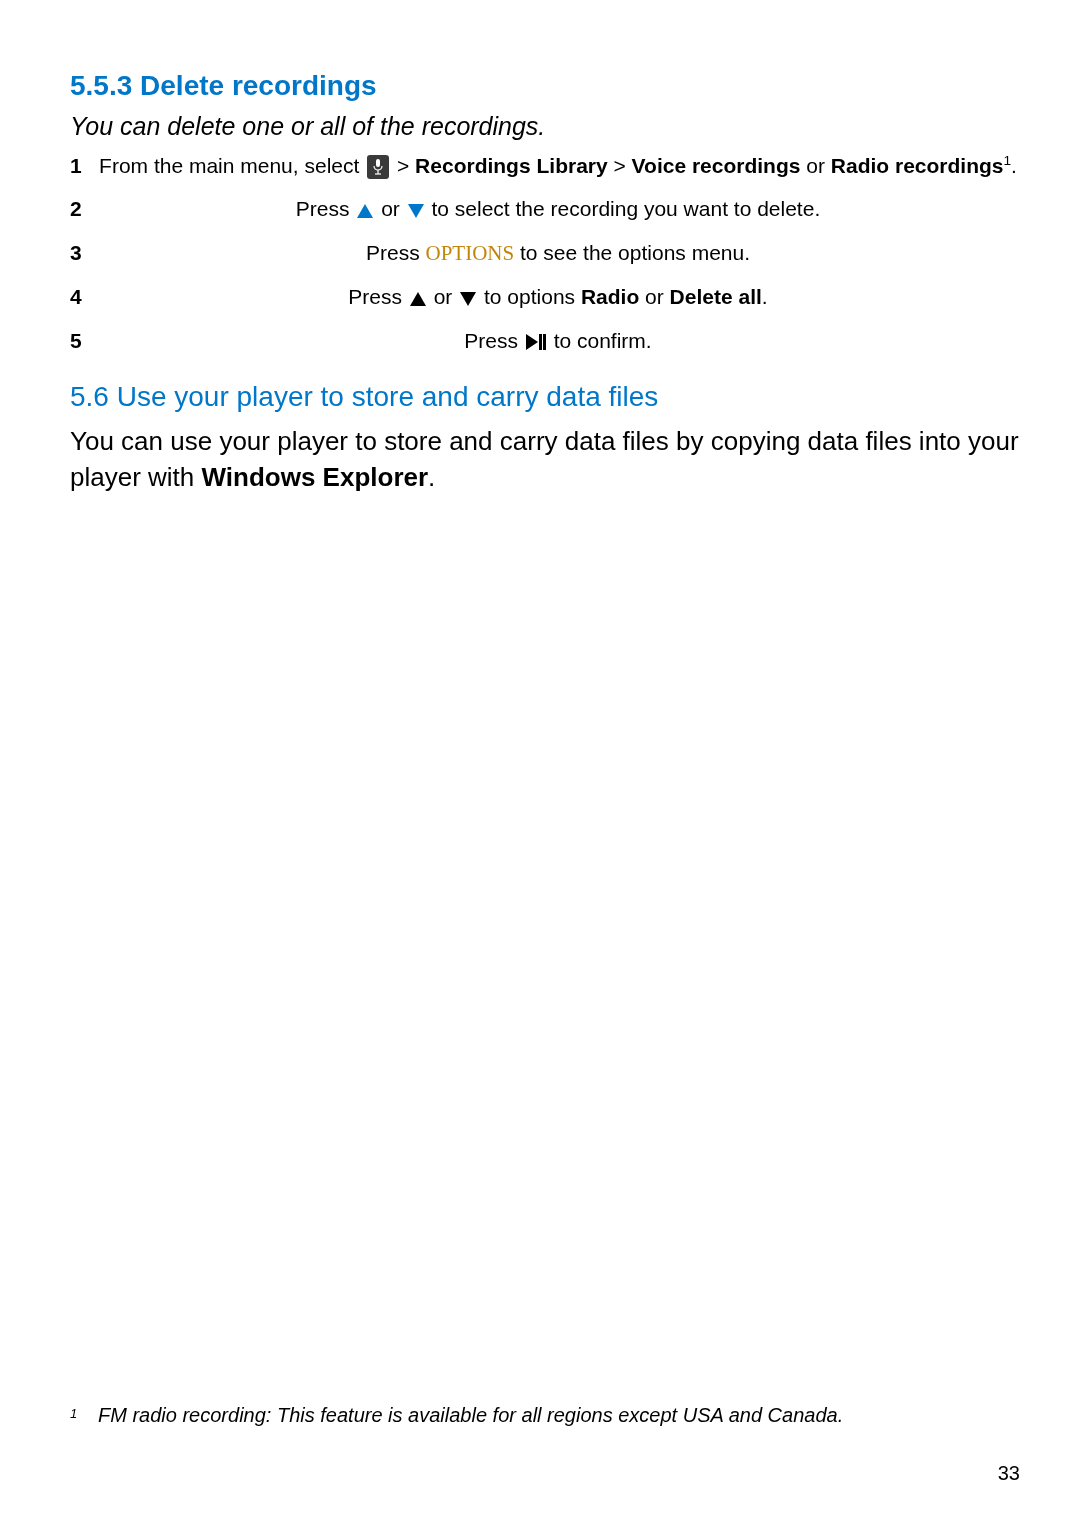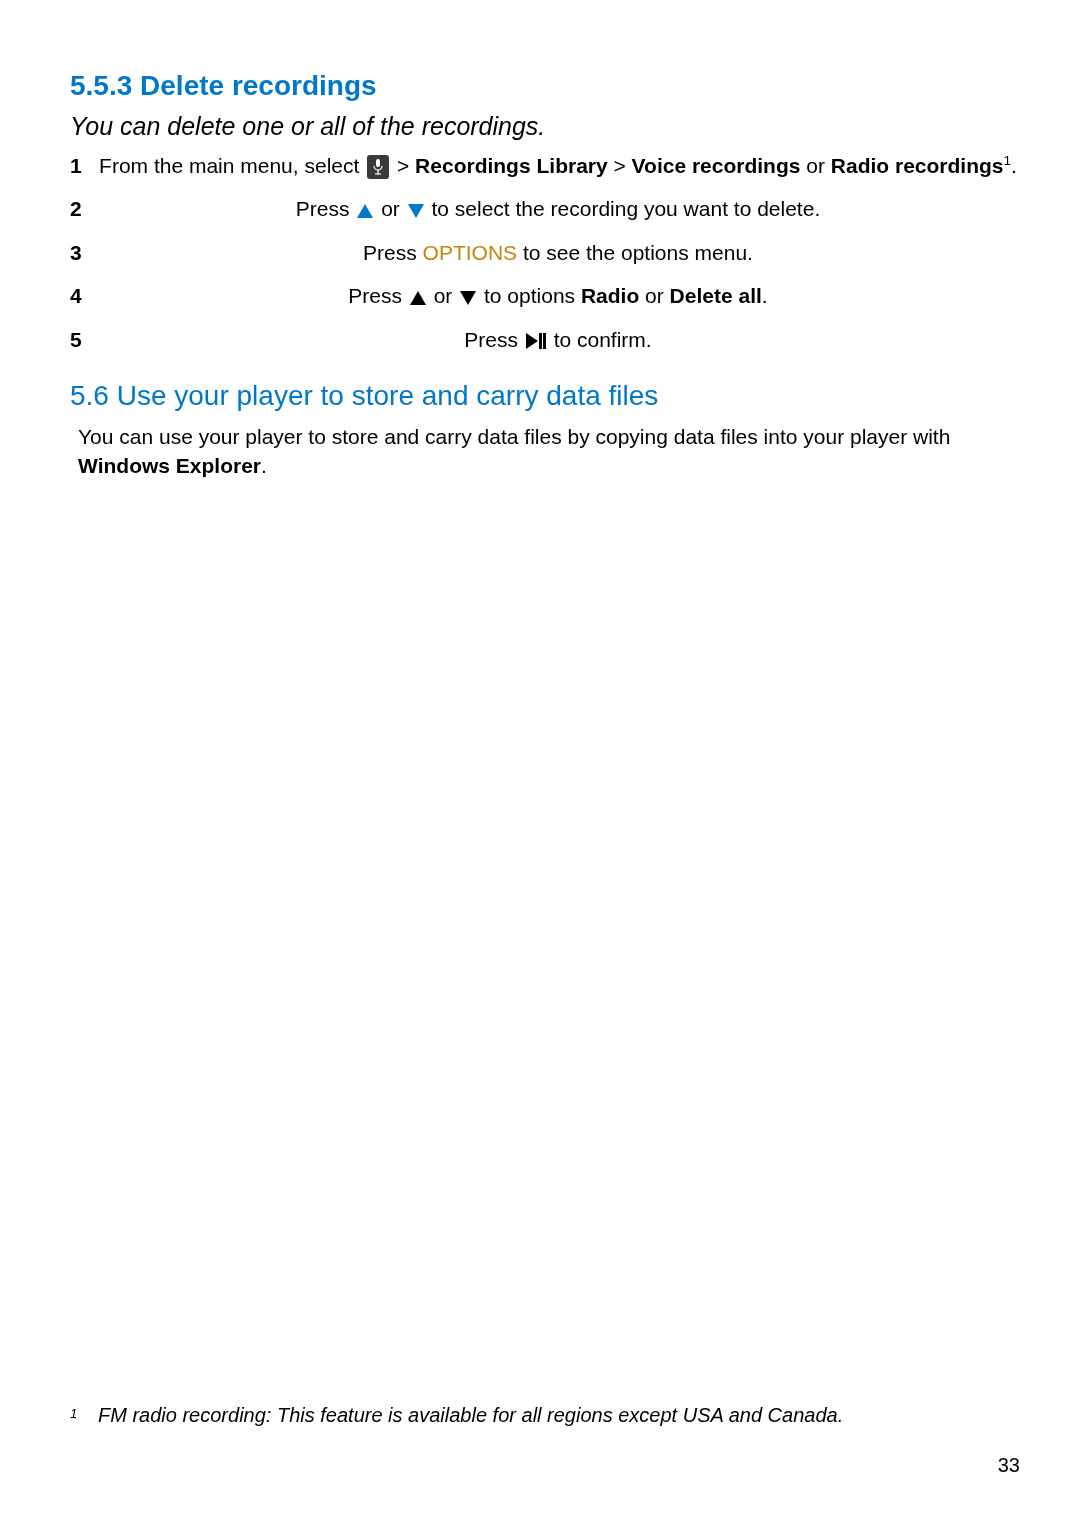--- a/index.html
+++ b/index.html
@@ -48,32 +48,32 @@
     }
     .step-body {
       flex: 1;
       text-align: center;
     }
     .bold {
       font-weight: bold;
     }
     .options-label {
       color: #c2860c;
+      font-family: Liberation Serif, serif;
     }
     .h2 {
       color: #0077c8;
       font-size: 28px;
       font-weight: normal;
       margin-top: 26px;
       margin-bottom: 10px;
     }
     .body-text {
-      font-size: 21px;
+      font-size: 26px;
       line-height: 1.4;
-      margin-left: 8px;
     }
     .mic-icon {
       display: inline-flex;
       vertical-align: middle;
       width: 22px;
       height: 24px;
       background: #3a3a3a;
       border-radius: 3px;
       align-items: center;
       justify-content: center;
@@ -139,21 +139,21 @@
     }
     .footnote-num {
       font-size: 13px;
       font-style: italic;
       width: 28px;
       flex-shrink: 0;
       padding-top: 2px;
     }
     .page-num {
       position: absolute;
-      bottom: 50px;
+      bottom: 42px;
       right: 60px;
       font-size: 20px;
     }
   </style>
 </head>
 <body>
 
 <div class="page">
 
   <div class="h3">

